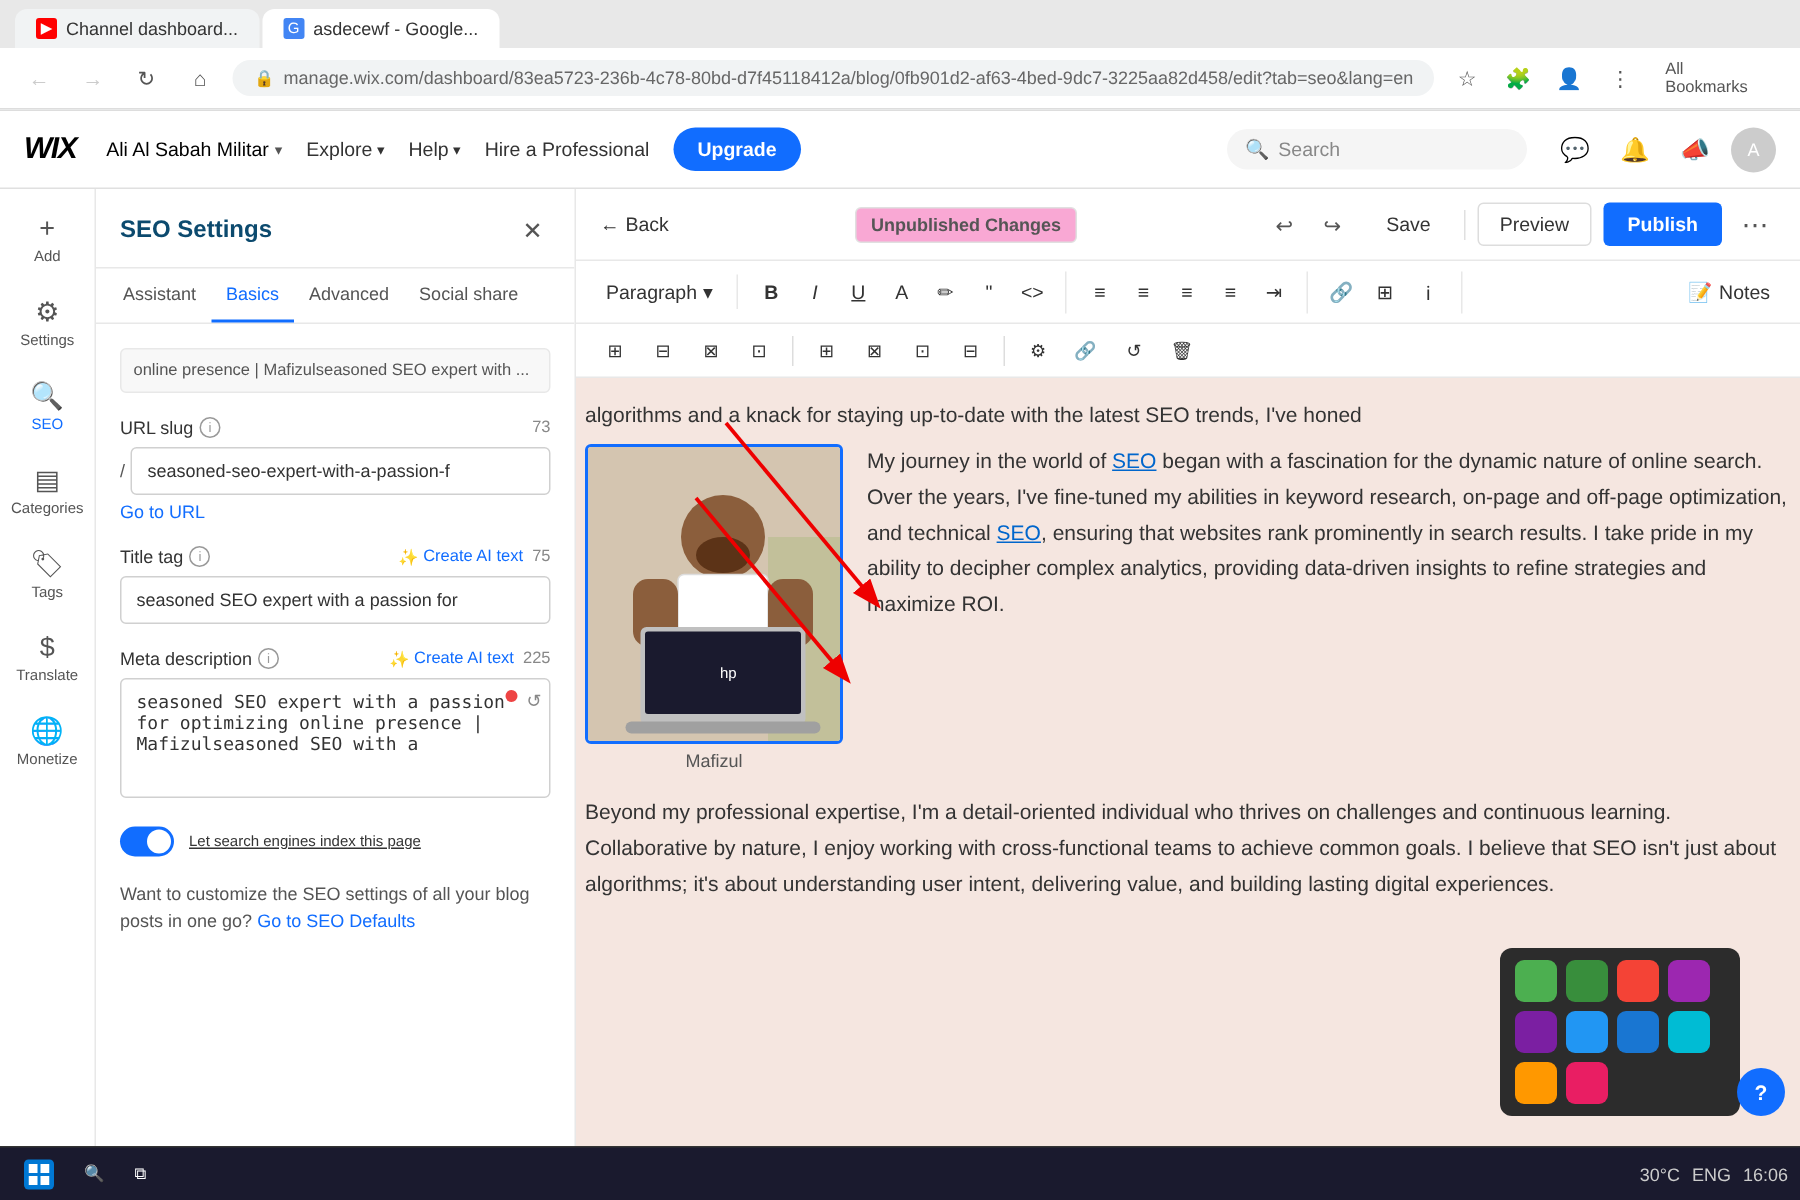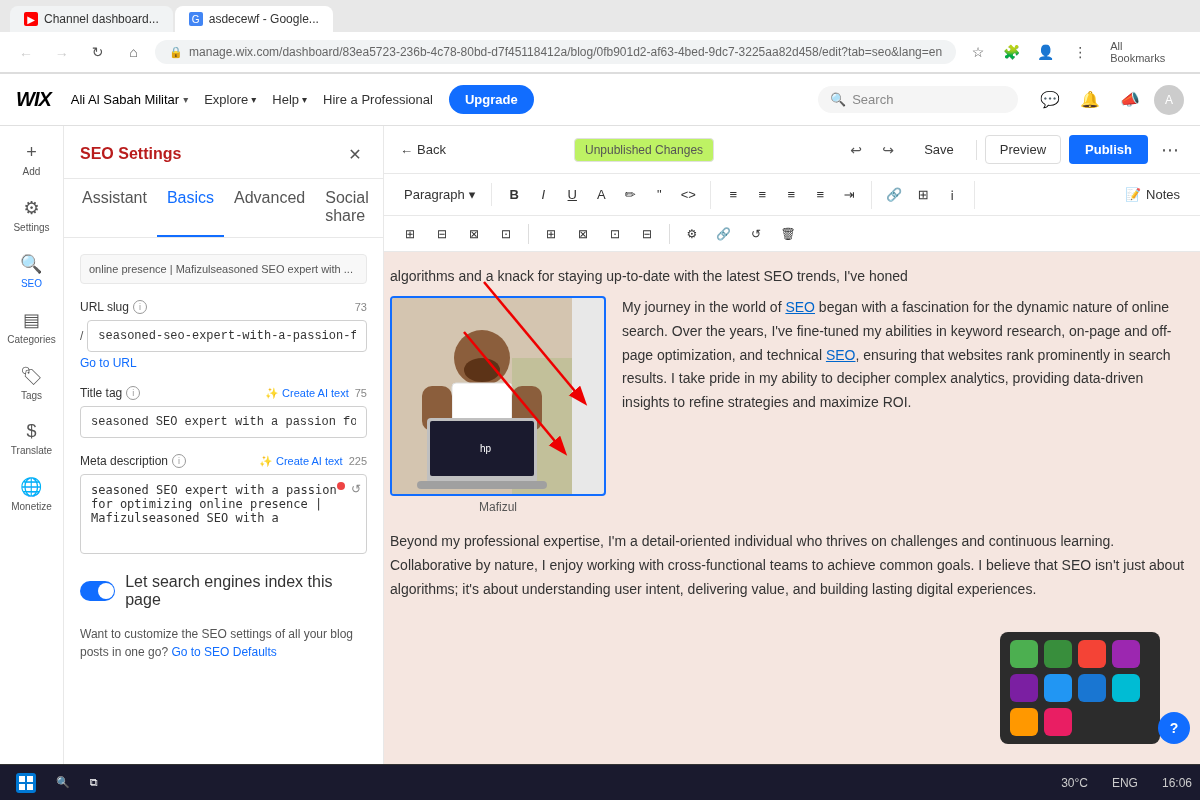--- a/index.html
+++ b/index.html
@@ -41,90 +41,90 @@
     
     .sidebar { width: 64px; background: #fff; border-right: 1px solid #e8e8e8; display: flex; flex-direction: column; align-items: center; padding: 8px 0; gap: 4px; }
     .sidebar-item { display: flex; flex-direction: column; align-items: center; padding: 8px 4px; cursor: pointer; border-radius: 6px; width: 56px; gap: 3px; color: #555; }
     .sidebar-item.active { color: #116dff; }
     .sidebar-item .icon { font-size: 18px; }
     .sidebar-item .label { font-size: 10px; text-align: center; }
 
     
     .seo-panel { width: 320px; background: #fff; border-right: 1px solid #e8e8e8; display: flex; flex-direction: column; overflow: hidden; }
     .seo-panel-header { padding: 16px 16px 12px; display: flex; justify-content: space-between; align-items: center; border-bottom: 1px solid #e8e8e8; }
-    .seo-panel-title { font-size: 16px; font-weight: 600; color: #b91c1c; }
+    .seo-panel-title { font-size: 16px; font-weight: 600; color: #0c4a6e; }
     .close-btn { width: 24px; height: 24px; border: none; background: transparent; cursor: pointer; color: #555; font-size: 16px; display: flex; align-items: center; justify-content: center; }
     .seo-tabs { display: flex; padding: 0 8px; border-bottom: 1px solid #e8e8e8; }
-    .seo-tab { padding: 10px 10px; font-size: 16px; color: #555; cursor: pointer; border-bottom: 2px solid transparent; }
+    .seo-tab { padding: 10px 10px; font-size: 12px; color: #555; cursor: pointer; border-bottom: 2px solid transparent; }
     .seo-tab.active { color: #116dff; border-bottom-color: #116dff; font-weight: 500; }
     .seo-content { padding: 16px; overflow-y: auto; flex: 1; }
     .meta-preview { background: #f8f8f8; border: 1px solid #e8e8e8; border-radius: 4px; padding: 8px; font-size: 11px; color: #555; margin-bottom: 16px; }
     .seo-field { margin-bottom: 16px; }
     .seo-field-header { display: flex; align-items: center; justify-content: space-between; margin-bottom: 6px; }
     .seo-field-label { font-size: 12px; font-weight: 500; color: #333; display: flex; align-items: center; gap: 4px; }
     .info-icon { width: 14px; height: 14px; border-radius: 50%; border: 1px solid #999; display: inline-flex; align-items: center; justify-content: center; font-size: 9px; color: #999; }
     .ai-text-link { color: #116dff; cursor: pointer; font-size: 11px; display: flex; align-items: center; gap: 3px; }
     .char-count { font-size: 11px; color: #888; }
-    .seo-input { width: 100%; border: 1px solid #d0d0d0; border-radius: 4px; padding: 8px 10px; font-size: 12px; color: #333; background: #fff; font-family: Liberation Mono, monospace; }
+    .seo-input { width: 100%; border: 1px solid #d0d0d0; border-radius: 4px; padding: 8px 10px; font-size: 12px; color: #333; background: #fff; }
     .seo-textarea { width: 100%; border: 1px solid #d0d0d0; border-radius: 4px; padding: 8px 10px; font-size: 12px; color: #333; background: #fff; resize: none; height: 80px; }
     .go-to-url { color: #116dff; font-size: 12px; cursor: pointer; margin-top: 4px; display: block; }
     .toggle-row { display: flex; align-items: center; gap: 10px; margin-top: 8px; }
     .toggle { width: 36px; height: 20px; border-radius: 10px; background: #116dff; position: relative; cursor: pointer; }
     .toggle-knob { width: 16px; height: 16px; border-radius: 50%; background: white; position: absolute; top: 2px; left: 2px; transition: left 0.2s; }
     .toggle.on .toggle-knob { left: 18px; }
-    .toggle-label { font-size: 16px; color: #333; }
+    .toggle-label { font-size: 10px; color: #333; text-decoration: underline; }
     .customize-seo { margin-top: 16px; font-size: 12px; color: #555; line-height: 1.5; }
     .customize-seo a { color: #116dff; }
     .url-slug-container { display: flex; align-items: center; gap: 4px; }
     .url-prefix { font-size: 12px; color: #555; white-space: nowrap; }
     .editor-toolbar { background: #fff; border-bottom: 1px solid #e8e8e8; padding: 0 12px; display: flex; align-items: center; height: 42px; gap: 2px; }
     .toolbar-group { display: flex; align-items: center; gap: 1px; border-right: 1px solid #e8e8e8; padding-right: 8px; margin-right: 6px; }
     .toolbar-group:last-child { border-right: none; }
     .toolbar-btn { width: 28px; height: 28px; border: none; background: transparent; cursor: pointer; border-radius: 4px; display: flex; align-items: center; justify-content: center; font-size: 13px; color: #333; }
     .toolbar-dropdown { display: flex; align-items: center; gap: 4px; padding: 4px 8px; cursor: pointer; border-radius: 4px; font-size: 13px; color: #333; border: none; background: transparent; }
     .notes-btn { margin-left: auto; display: flex; align-items: center; gap: 4px; padding: 4px 8px; cursor: pointer; border-radius: 4px; font-size: 13px; color: #333; border: none; background: transparent; }
 
     
     .secondary-toolbar { background: #fff; border-bottom: 1px solid #e8e8e8; padding: 4px 12px; display: flex; align-items: center; gap: 4px; height: 36px; }
     .img-toolbar-btn { width: 28px; height: 28px; border: none; background: transparent; cursor: pointer; border-radius: 4px; display: flex; align-items: center; justify-content: center; font-size: 12px; color: #333; }
 
     
     .editor-top-bar { background: #fff; border-bottom: 1px solid #e8e8e8; display: flex; align-items: center; padding: 0 16px; height: 48px; gap: 12px; }
     .back-btn { display: flex; align-items: center; gap: 4px; color: #333; cursor: pointer; font-size: 13px; }
-    .unpublished-badge { background: #bef264; border: 1px solid #e0e0e0; border-radius: 4px; padding: 4px 10px; font-size: 12px; color: #555; margin: 0 auto; }
+    .unpublished-badge { background: #f9a8d4; border: 1px solid #e0e0e0; border-radius: 4px; padding: 4px 10px; font-size: 12px; color: #555; margin: 0 auto; font-weight: bold; }
     .editor-actions { display: flex; align-items: center; gap: 8px; margin-left: auto; }
     .undo-redo { display: flex; gap: 4px; }
     .undo-redo-btn { width: 28px; height: 28px; border: none; background: transparent; cursor: pointer; border-radius: 4px; display: flex; align-items: center; justify-content: center; font-size: 14px; color: #555; }
     .save-btn { background: transparent; border: none; padding: 6px 14px; font-size: 13px; font-weight: 500; color: #333; cursor: pointer; }
     .preview-btn { background: transparent; border: 1px solid #ddd; padding: 6px 14px; font-size: 13px; color: #333; cursor: pointer; border-radius: 4px; }
     .publish-btn { background: #116dff; color: white; border: none; padding: 7px 16px; font-size: 13px; font-weight: 600; cursor: pointer; border-radius: 4px; }
     .more-btn { width: 28px; height: 28px; border: none; background: transparent; cursor: pointer; color: #555; font-size: 18px; }
 
     
     .content-area { flex: 1; overflow-y: auto; padding: 16px 6px; position: relative; }
 
     
     .image-block { display: flex; gap: 16px; align-items: flex-start; margin-bottom: 16px; }
-    .blog-image { width: 216px; height: 200px; border: 2px solid #116dff; border-radius: 4px; overflow: hidden; position: relative; background: #e8e8e8; flex-shrink: 0; }
+    .blog-image { width: 172px; height: 200px; border: 2px solid #116dff; border-radius: 4px; overflow: hidden; position: relative; background: #e8e8e8; flex-shrink: 0; }
     .image-caption { text-align: center; font-size: 12px; color: #555; margin-top: 4px; }
 
     
     .red-arrow-overlay { position: absolute; top: 0; left: 0; width: 100%; height: 100%; pointer-events: none; }
 
     
     .floating-toolbar { position: absolute; bottom: 60px; right: 80px; background: #2c2c2c; border-radius: 8px; padding: 8px 10px; display: flex; gap: 6px; align-items: center; flex-wrap: wrap; width: 160px; }
 
     
     .seo-link { color: #116dff; text-align: right; }
 
     
     .taskbar { height: 36px; background: #1a1a2e; display: flex; align-items: center; padding: 0 8px; gap: 4px; border-top: 1px solid #333; }
     .taskbar-btn { height: 28px; padding: 0 8px; background: transparent; border: none; cursor: pointer; color: white; font-size: 11px; display: flex; align-items: center; gap: 4px; border-radius: 4px; }
     .taskbar-icon { width: 20px; height: 20px; border-radius: 3px; display: flex; align-items: center; justify-content: center; font-size: 12px; }
-    .taskbar-right { margin-left: auto; display: flex; align-items: center; gap: 24px; color: #ccc; font-size: 12px; }
+    .taskbar-right { margin-left: auto; display: flex; align-items: center; gap: 8px; color: #ccc; font-size: 12px; }
 
     .divider { width: 1px; height: 20px; background: #e0e0e0; }
   </style>
 </head>
 <body>
 
 <div class="browser-chrome">
   <div class="browser-tabs">
     <div class="browser-tab">
       <span class="tab-favicon youtube">▶</span>

